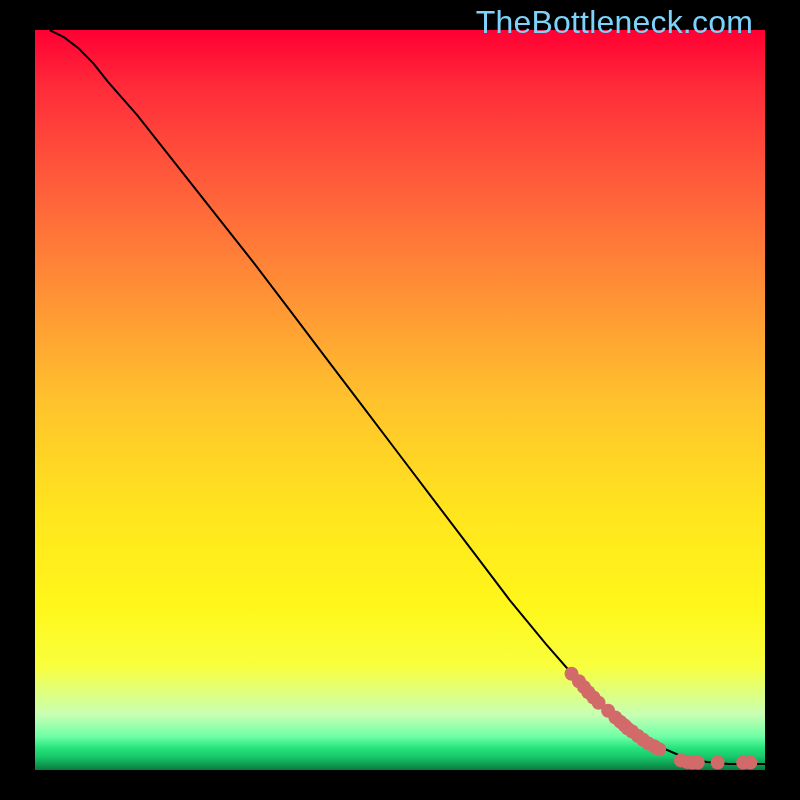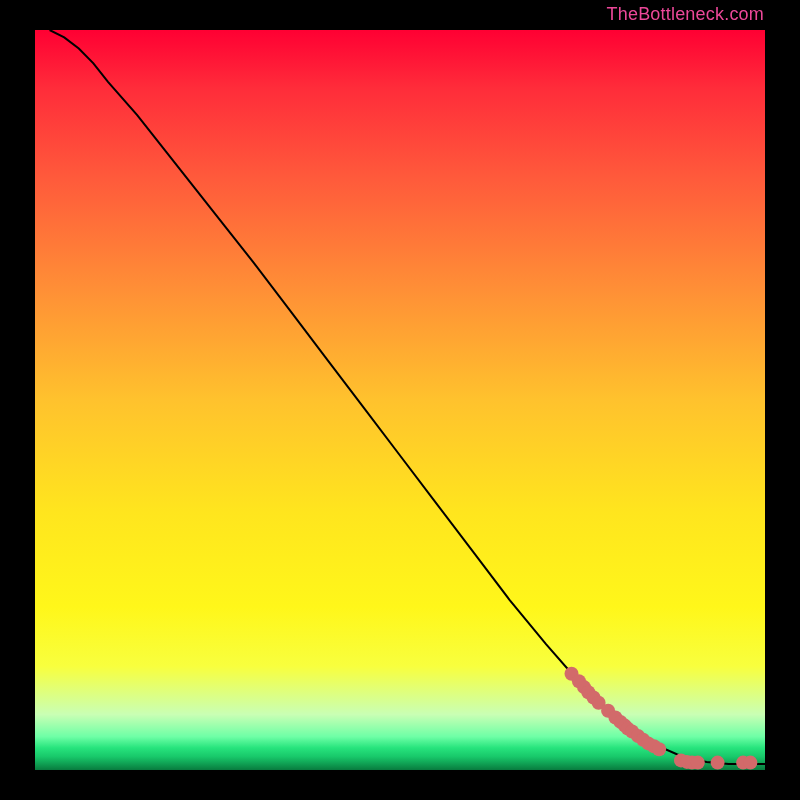--- a/index.html
+++ b/index.html
@@ -36,23 +36,23 @@
       #6effa6 95.5%,
       #27e47d 97%,
       #18c86a 98.2%,
       #0f9e52 99.2%,
       #087b3e 100%
     );
   }
   .watermark {
     position: absolute;
     top: 4px;
-    right: 36px;
-    color: #ec4899;
-    font-size: 18px;
+    right: 47px;
+    color: #7dd3fc;
+    font-size: 32px;
     font-weight: 400;
     letter-spacing: 0.2px;
     user-select: none;
   }
   svg.overlay {
     position: absolute;
     left: 0; top: 0;
     width: 730px; height: 740px;
   }
 </style>

